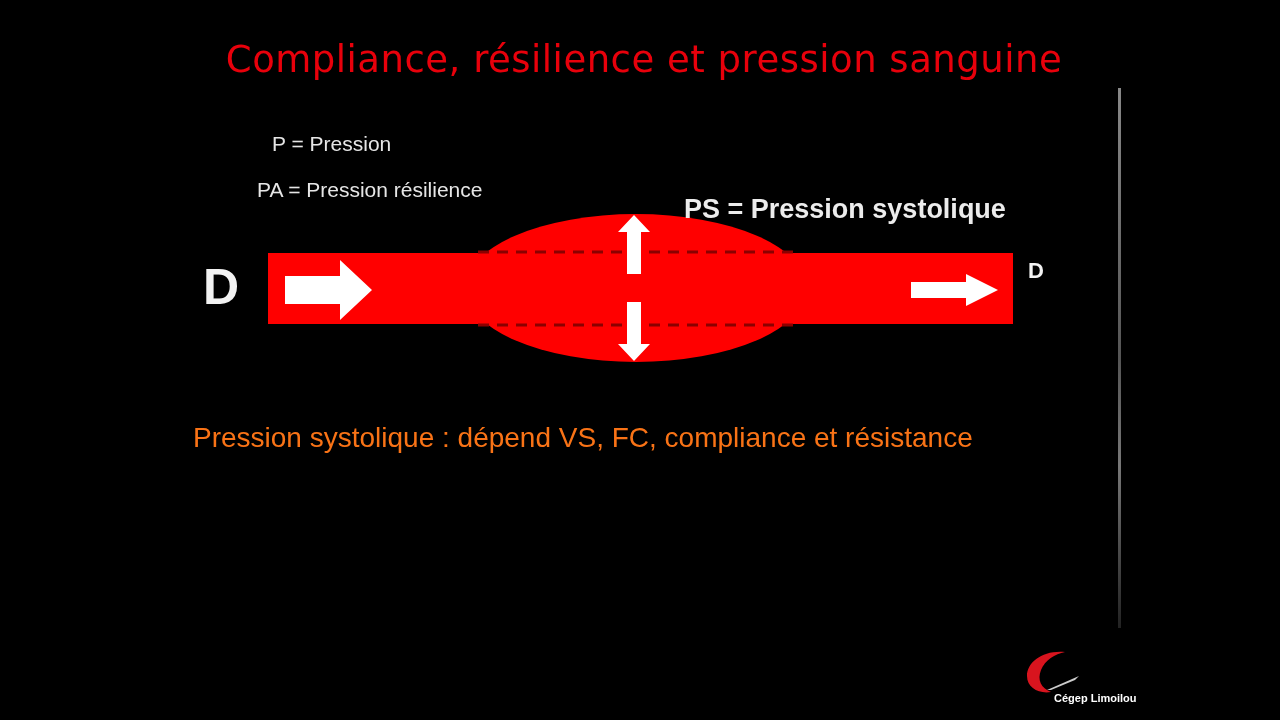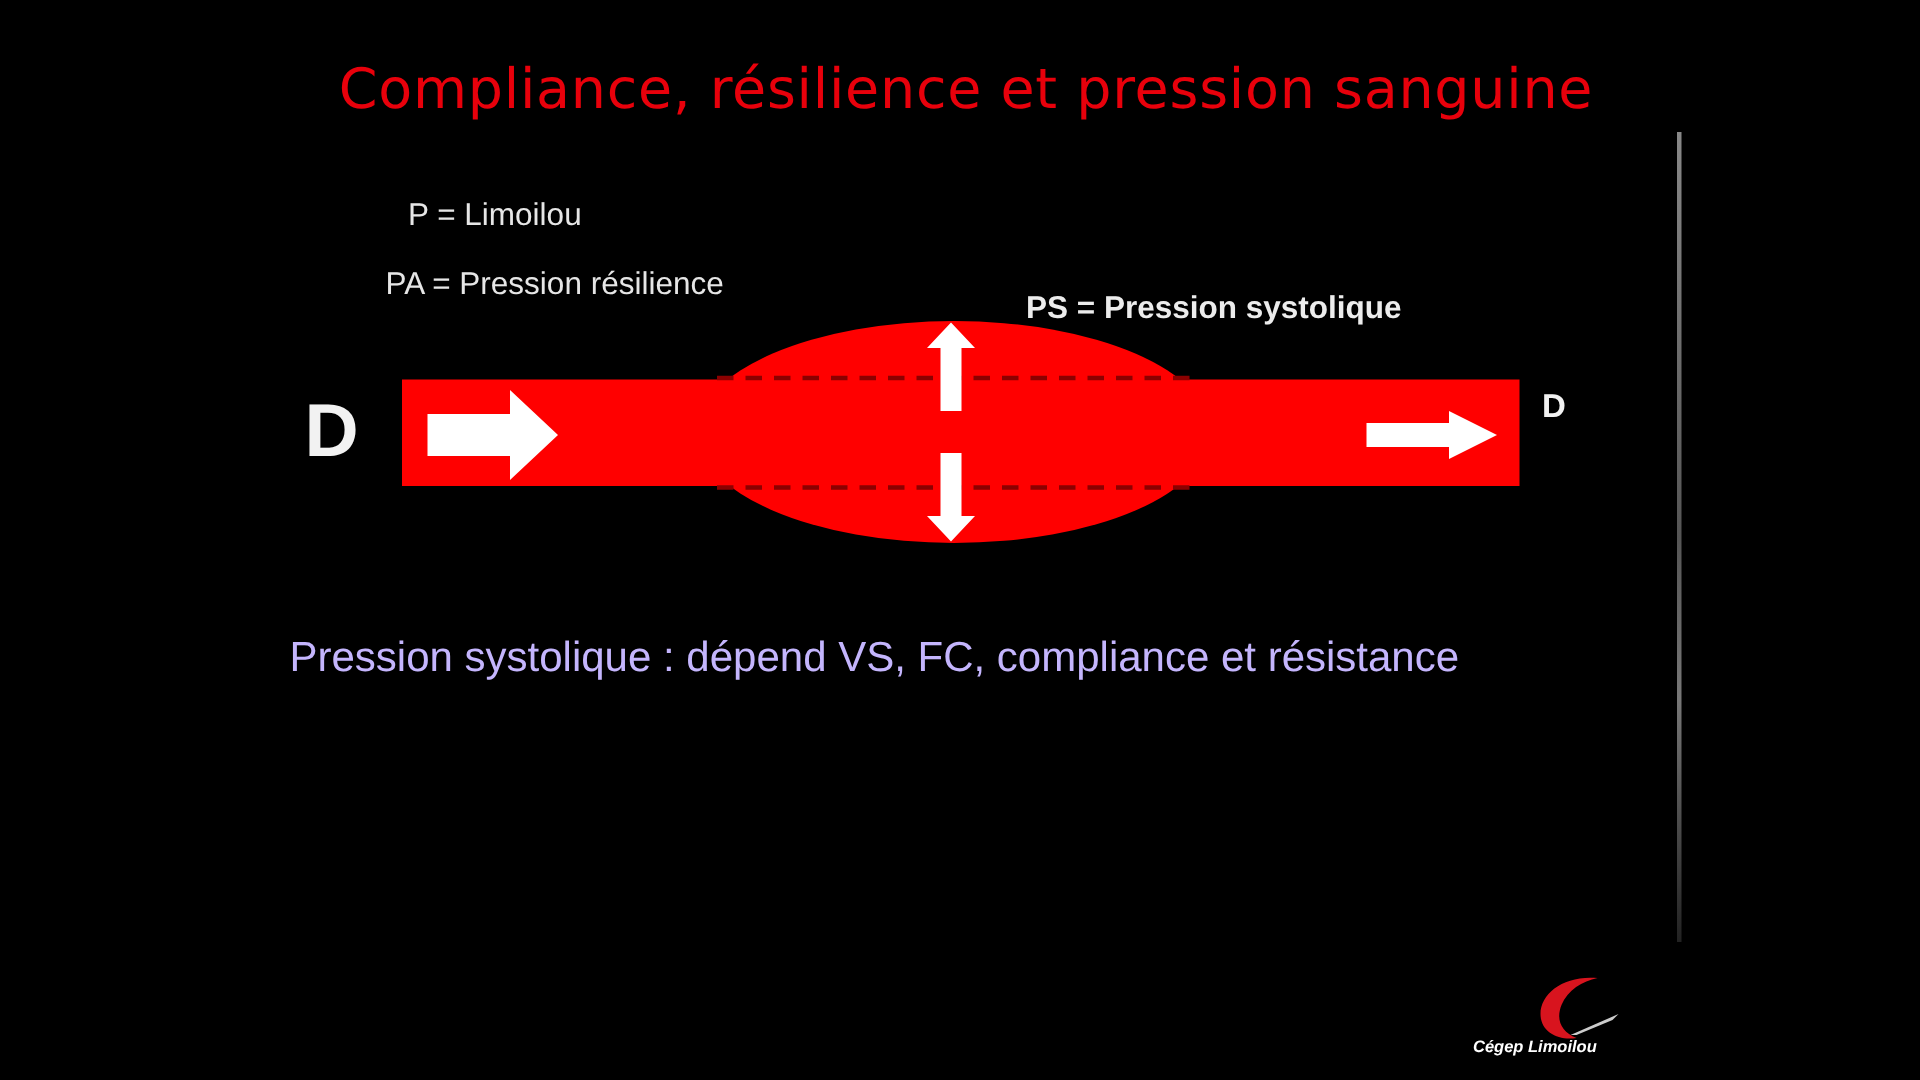--- a/index.html
+++ b/index.html
@@ -2,35 +2,35 @@
 <html><head>
 <meta charset="utf-8">
 <style>
   html, body { margin:0; padding:0; background:#000; }
   body { width:1280px; height:720px; position:relative; overflow:hidden; font-family:"Liberation Sans", sans-serif; }
   .abs { position:absolute; }
   #title { left:0; width:1288px; top:38px; text-align:center; color:#e8000b; font-family:"DejaVu Sans", sans-serif; font-size:37px; letter-spacing:0.5px; }
   .def { color:#e6e6e6; font-size:21px; }
   #def-p { left:272px; top:132px; }
   #def-pa { left:257px; top:178px; }
-  #ps-label { left:684px; top:194px; color:#ececec; font-size:21px; font-weight:bold; }
+  #ps-label { left:684px; top:194px; color:#ececec; font-size:27px; font-weight:bold; }
   #d-left { left:203px; top:258px; color:#f2f2f2; font-size:50px; font-weight:bold; }
   #d-right { left:1028px; top:258px; color:#f2f2f2; font-size:22px; font-weight:bold; }
-  #caption { left:193px; top:422px; color:#c4b5fd; font-size:28px; }
+  #caption { left:193px; top:422px; color:#f97316; font-size:28px; }
   #diagram { left:0; top:0; }
   #divider { left:1118px; top:88px; width:3px; height:540px; background:linear-gradient(#888,#555 50%,#777 70%,#222); }
   #logo { left:1003px; top:648px; width:110px; height:60px; }
-  #logo-text { left:982px; top:692px; color:#fff; font-size:11px; font-weight:bold; font-style:italic; }
+  #logo-text { left:1054px; top:692px; color:#fff; font-size:11px; font-weight:bold; }
 </style>
 </head>
 <body>
 
 <div id="title" class="abs">Compliance, résilience et pression sanguine</div>
 
-<div id="def-p" class="abs def">P = Limoilou</div>
+<div id="def-p" class="abs def">P = Pression</div>
 <div id="def-pa" class="abs def">PA = Pression résilience</div>
 
 <svg id="diagram" class="abs" width="1280" height="720">
 
   <rect x="268" y="253" width="745" height="71" fill="#ff0000"></rect>
 
   <ellipse cx="636" cy="288" rx="171" ry="74" fill="#ff0000"></ellipse>
 
   <line x1="478" y1="252" x2="800" y2="252" stroke="#8b0000" stroke-width="3" stroke-dasharray="11,8"></line>
   <line x1="478" y1="325" x2="800" y2="325" stroke="#8b0000" stroke-width="3" stroke-dasharray="11,8"></line>

